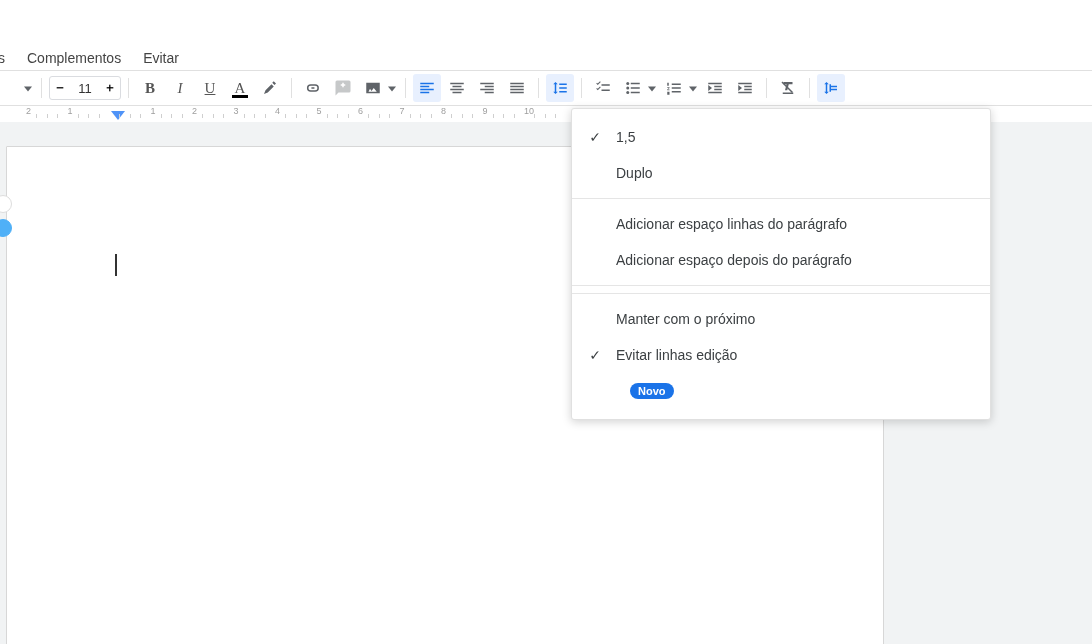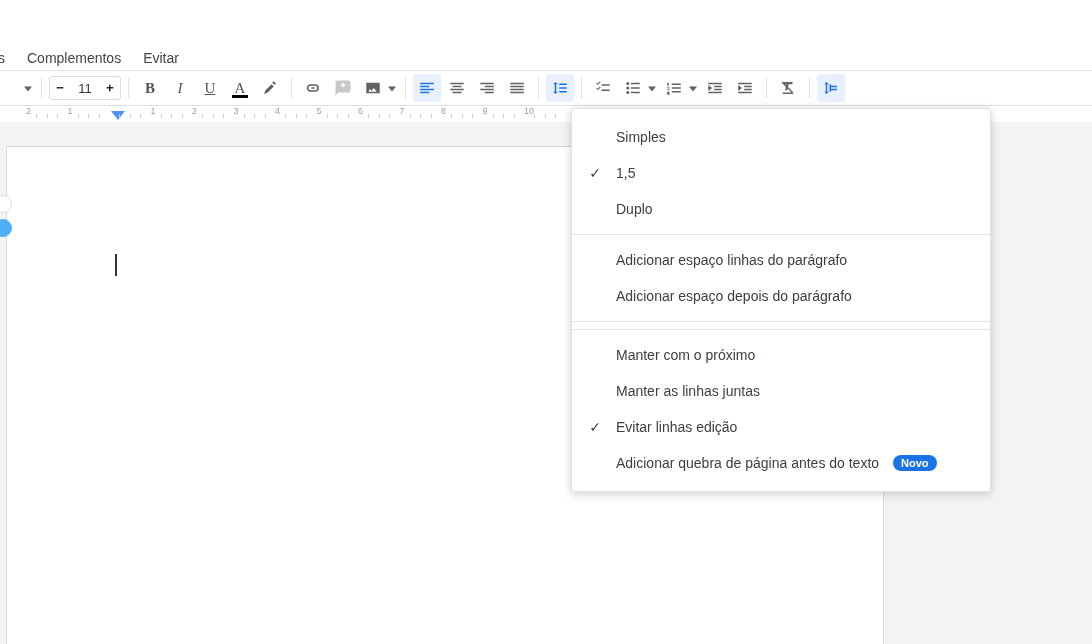--- a/index.html
+++ b/index.html
@@ -322,45 +322,38 @@
   </div>
 </div>
 
 <div class="side-blip">
   <div class="b"></div>
   <div class="b b2"></div>
 </div>
 
 <div class="dropdown">
   <div class="row">
-      <span>Simples</span>
-    </div>
-  <div class="row">
     <span class="check">✓</span>
     <span>1,5</span>
   </div>
   <div class="row">
       <span>Duplo</span>
     </div>
   <div class="sep"></div>
   <div class="row">
       <span>Adicionar espaço linhas do parágrafo</span>
     </div>
   <div class="row">
       <span>Adicionar espaço depois do parágrafo</span>
     </div>
   <div class="sep"></div>
   <div class="sep"></div>
   <div class="row">
       <span>Manter com o próximo</span>
     </div>
   <div class="row">
-      <span>Manter as linhas juntas</span>
-    </div>
-  <div class="row">
     <span class="check">✓</span>
     <span>Evitar linhas edição</span>
   </div>
   <div class="row">
-    <span>Adicionar quebra de página antes do texto</span>
     <span class="badge">Novo</span>
   </div>
 </div>
 
 </body></html>

